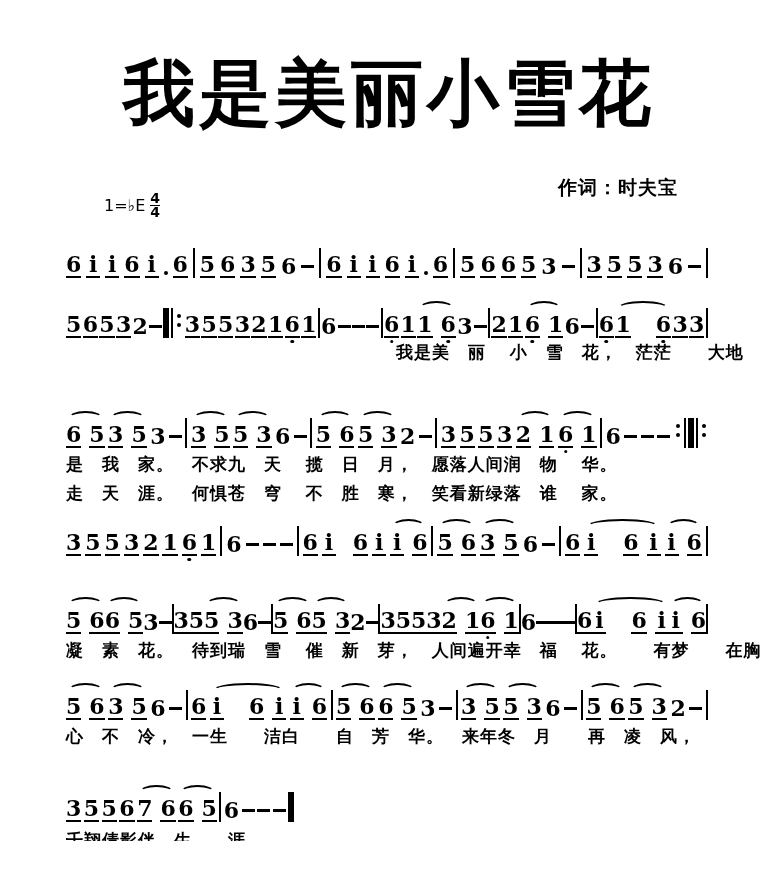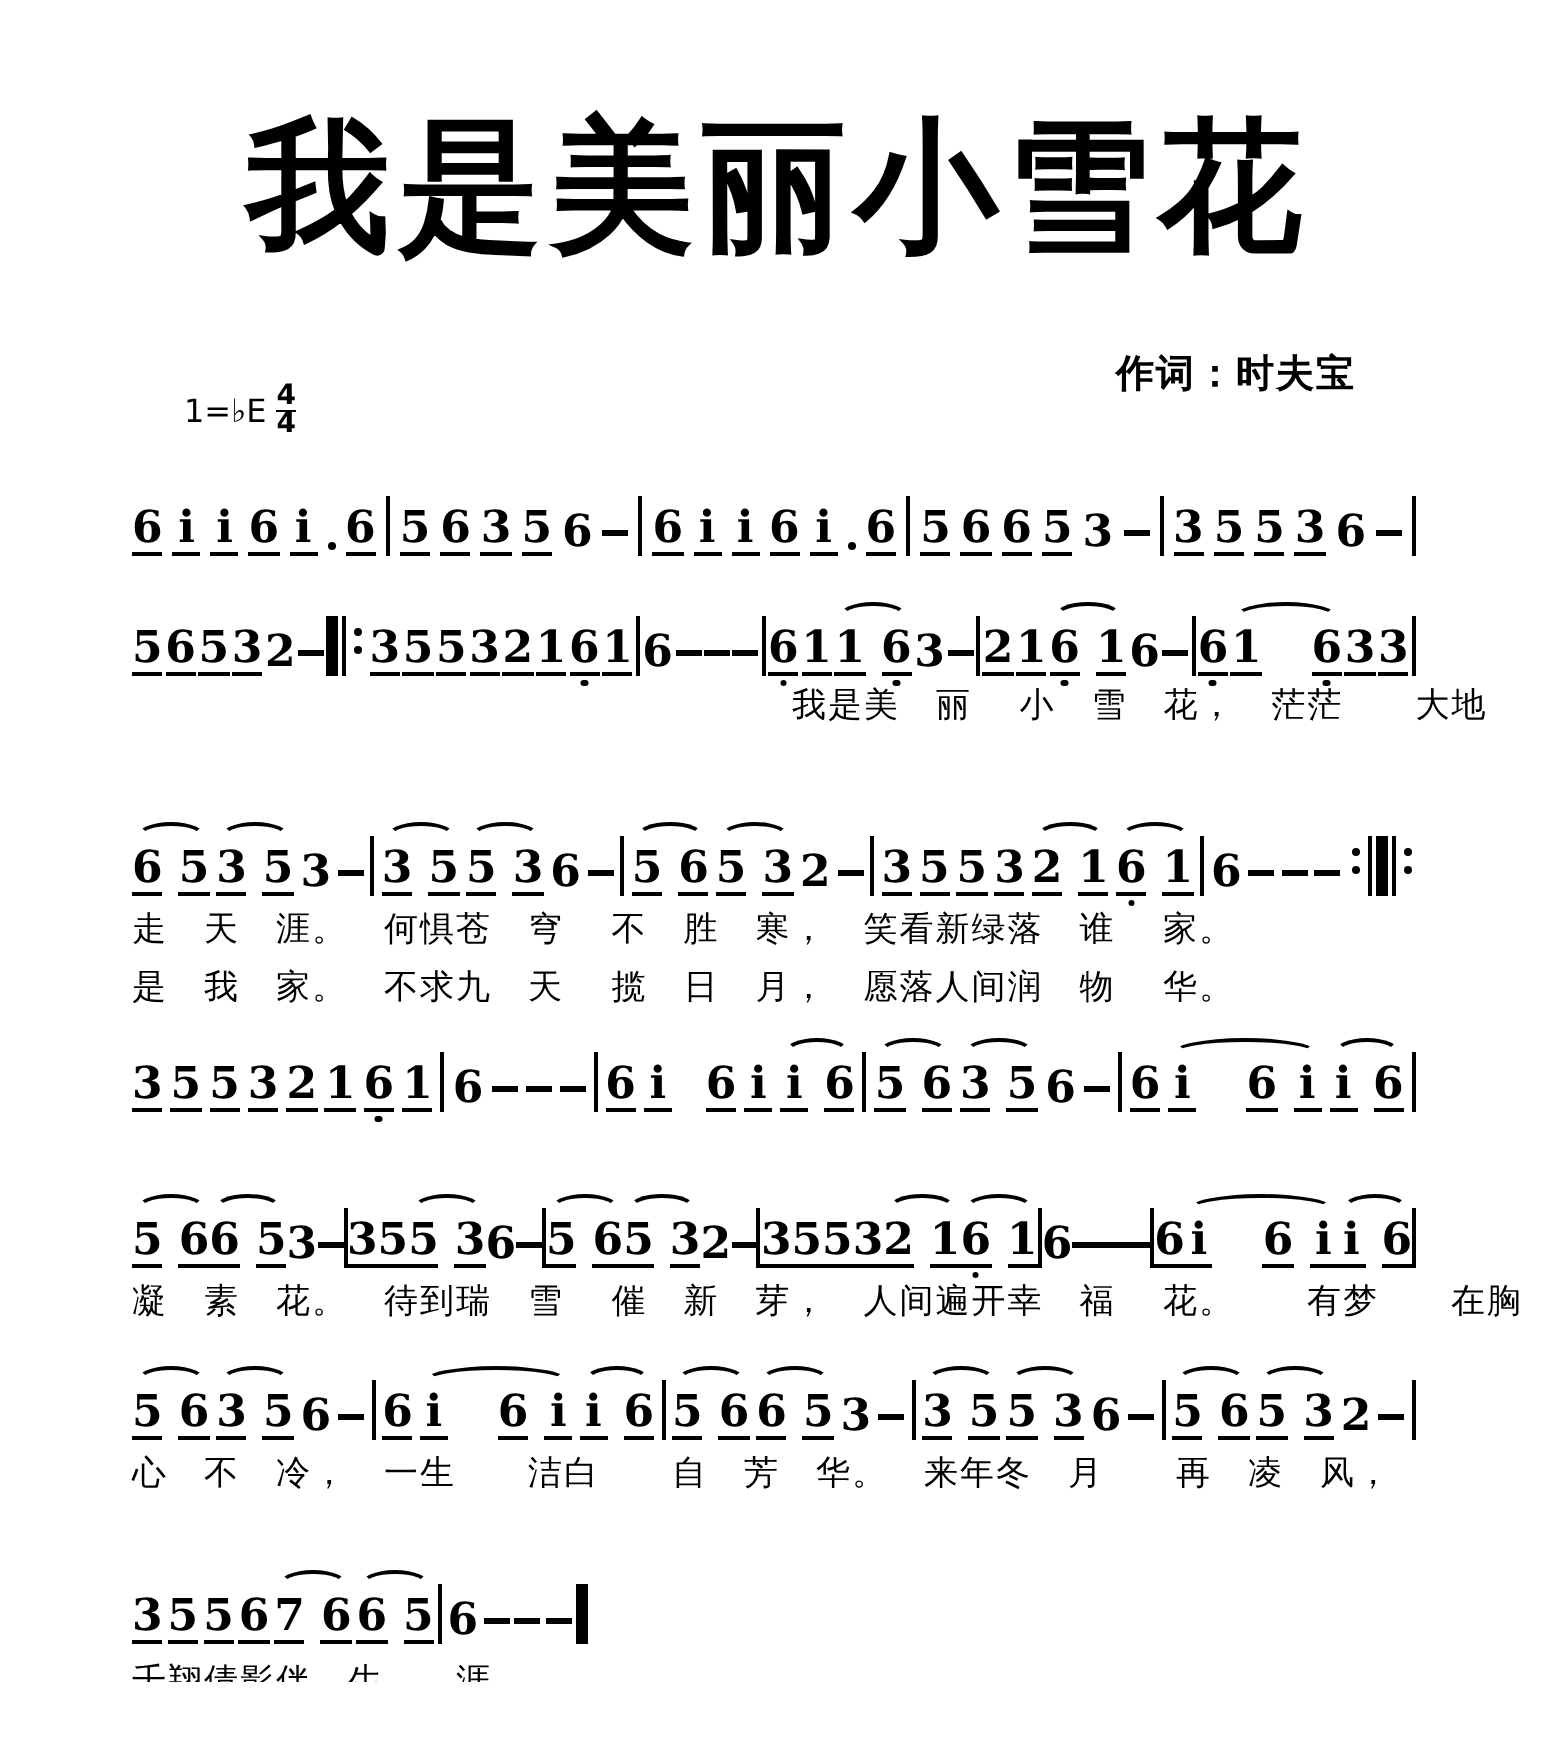--- a/index.html
+++ b/index.html
@@ -6,21 +6,21 @@
   body{
     width:778px;height:869px;position:relative;overflow:hidden;
     font-family:"Liberation Serif", serif;color:#000;
   }
   .title{
     position:absolute;top:46px;left:0;width:100%;text-align:center;
     font-size:72px;font-weight:bold;letter-spacing:4px;
     font-family:"Liberation Serif", serif;
   }
   .keysig{
-    position:absolute;top:192px;left:92px;font-size:16px;
+    position:absolute;top:192px;left:104px;font-size:16px;
     display:flex;align-items:center;font-family:"DejaVu Sans", sans-serif;
   }
   .frac{display:inline-flex;flex-direction:column;text-align:center;
     font-size:14px;line-height:13px;margin-left:5px;font-weight:bold;}
   .frac .den{border-top:1.5px solid #000;}
   .credits{
     position:absolute;top:176px;right:100px;text-align:left;
     font-size:19px;line-height:24px;font-weight:bold;letter-spacing:1px;font-family:Liberation Serif, serif;
   }
   #score{position:absolute;left:66px;top:0;right:70px;}
@@ -51,21 +51,21 @@
   .rdots b{width:4px;height:4px;border-radius:50%;background:#000;display:block;}
   .barset{display:inline-flex;align-items:center;gap:2px;align-self:flex-end;}
   .slur{display:inline-flex;justify-content:space-between;gap:8px;
     position:relative;}
   .slur::before{
     content:'';position:absolute;top:-12px;left:2px;right:2px;height:11px;
     border:2px solid #000;border-color:#000 transparent transparent transparent;
     border-radius:50%;
   }
   .lyric{
-    font-family:"Liberation Sans", sans-serif;font-weight:normal;font-size:17px;
+    font-family:"Liberation Sans", sans-serif;font-weight:bold;font-size:17px;
     letter-spacing:1px;margin-top:4px;line-height:25px;white-space:pre;
   }
   .line2 .lyric{margin-left:330px;margin-top:2px;}
   .line4 .lyric{margin-left:240px;}
   .line7 .lyric{height:13px;overflow:hidden;margin-top:6px;}
 </style>
 </head>
 <body>
 
 <div class="title">我是美丽小雪花</div>
@@ -243,22 +243,22 @@
           </span>
           <span class="bar"></span>
           <span class="bar thick"></span>
           <span class="bar"></span>
           <span class="rdots">
             <b></b>
             <b></b>
           </span>
         </span>
       </div>
+      <div class="lyric">是　我　家。　不求九　天　 揽　日　月，　愿落人间润　物　 华。</div>
       <div class="lyric">走　天　涯。　何惧苍　穹　 不　胜　寒，　笑看新绿落　谁　 家。</div>
-      <div class="lyric">是　我　家。　不求九　天　 揽　日　月，　愿落人间润　物　 华。</div>
     </div>
     <div class="score-line line4">
       <div class="notes">
         <span class="note u">3</span>
         <span class="note u">5</span>
         <span class="note u">5</span>
         <span class="note u">3</span>
         <span class="note u">2</span>
         <span class="note u">1</span>
         <span class="note u db">6</span>

